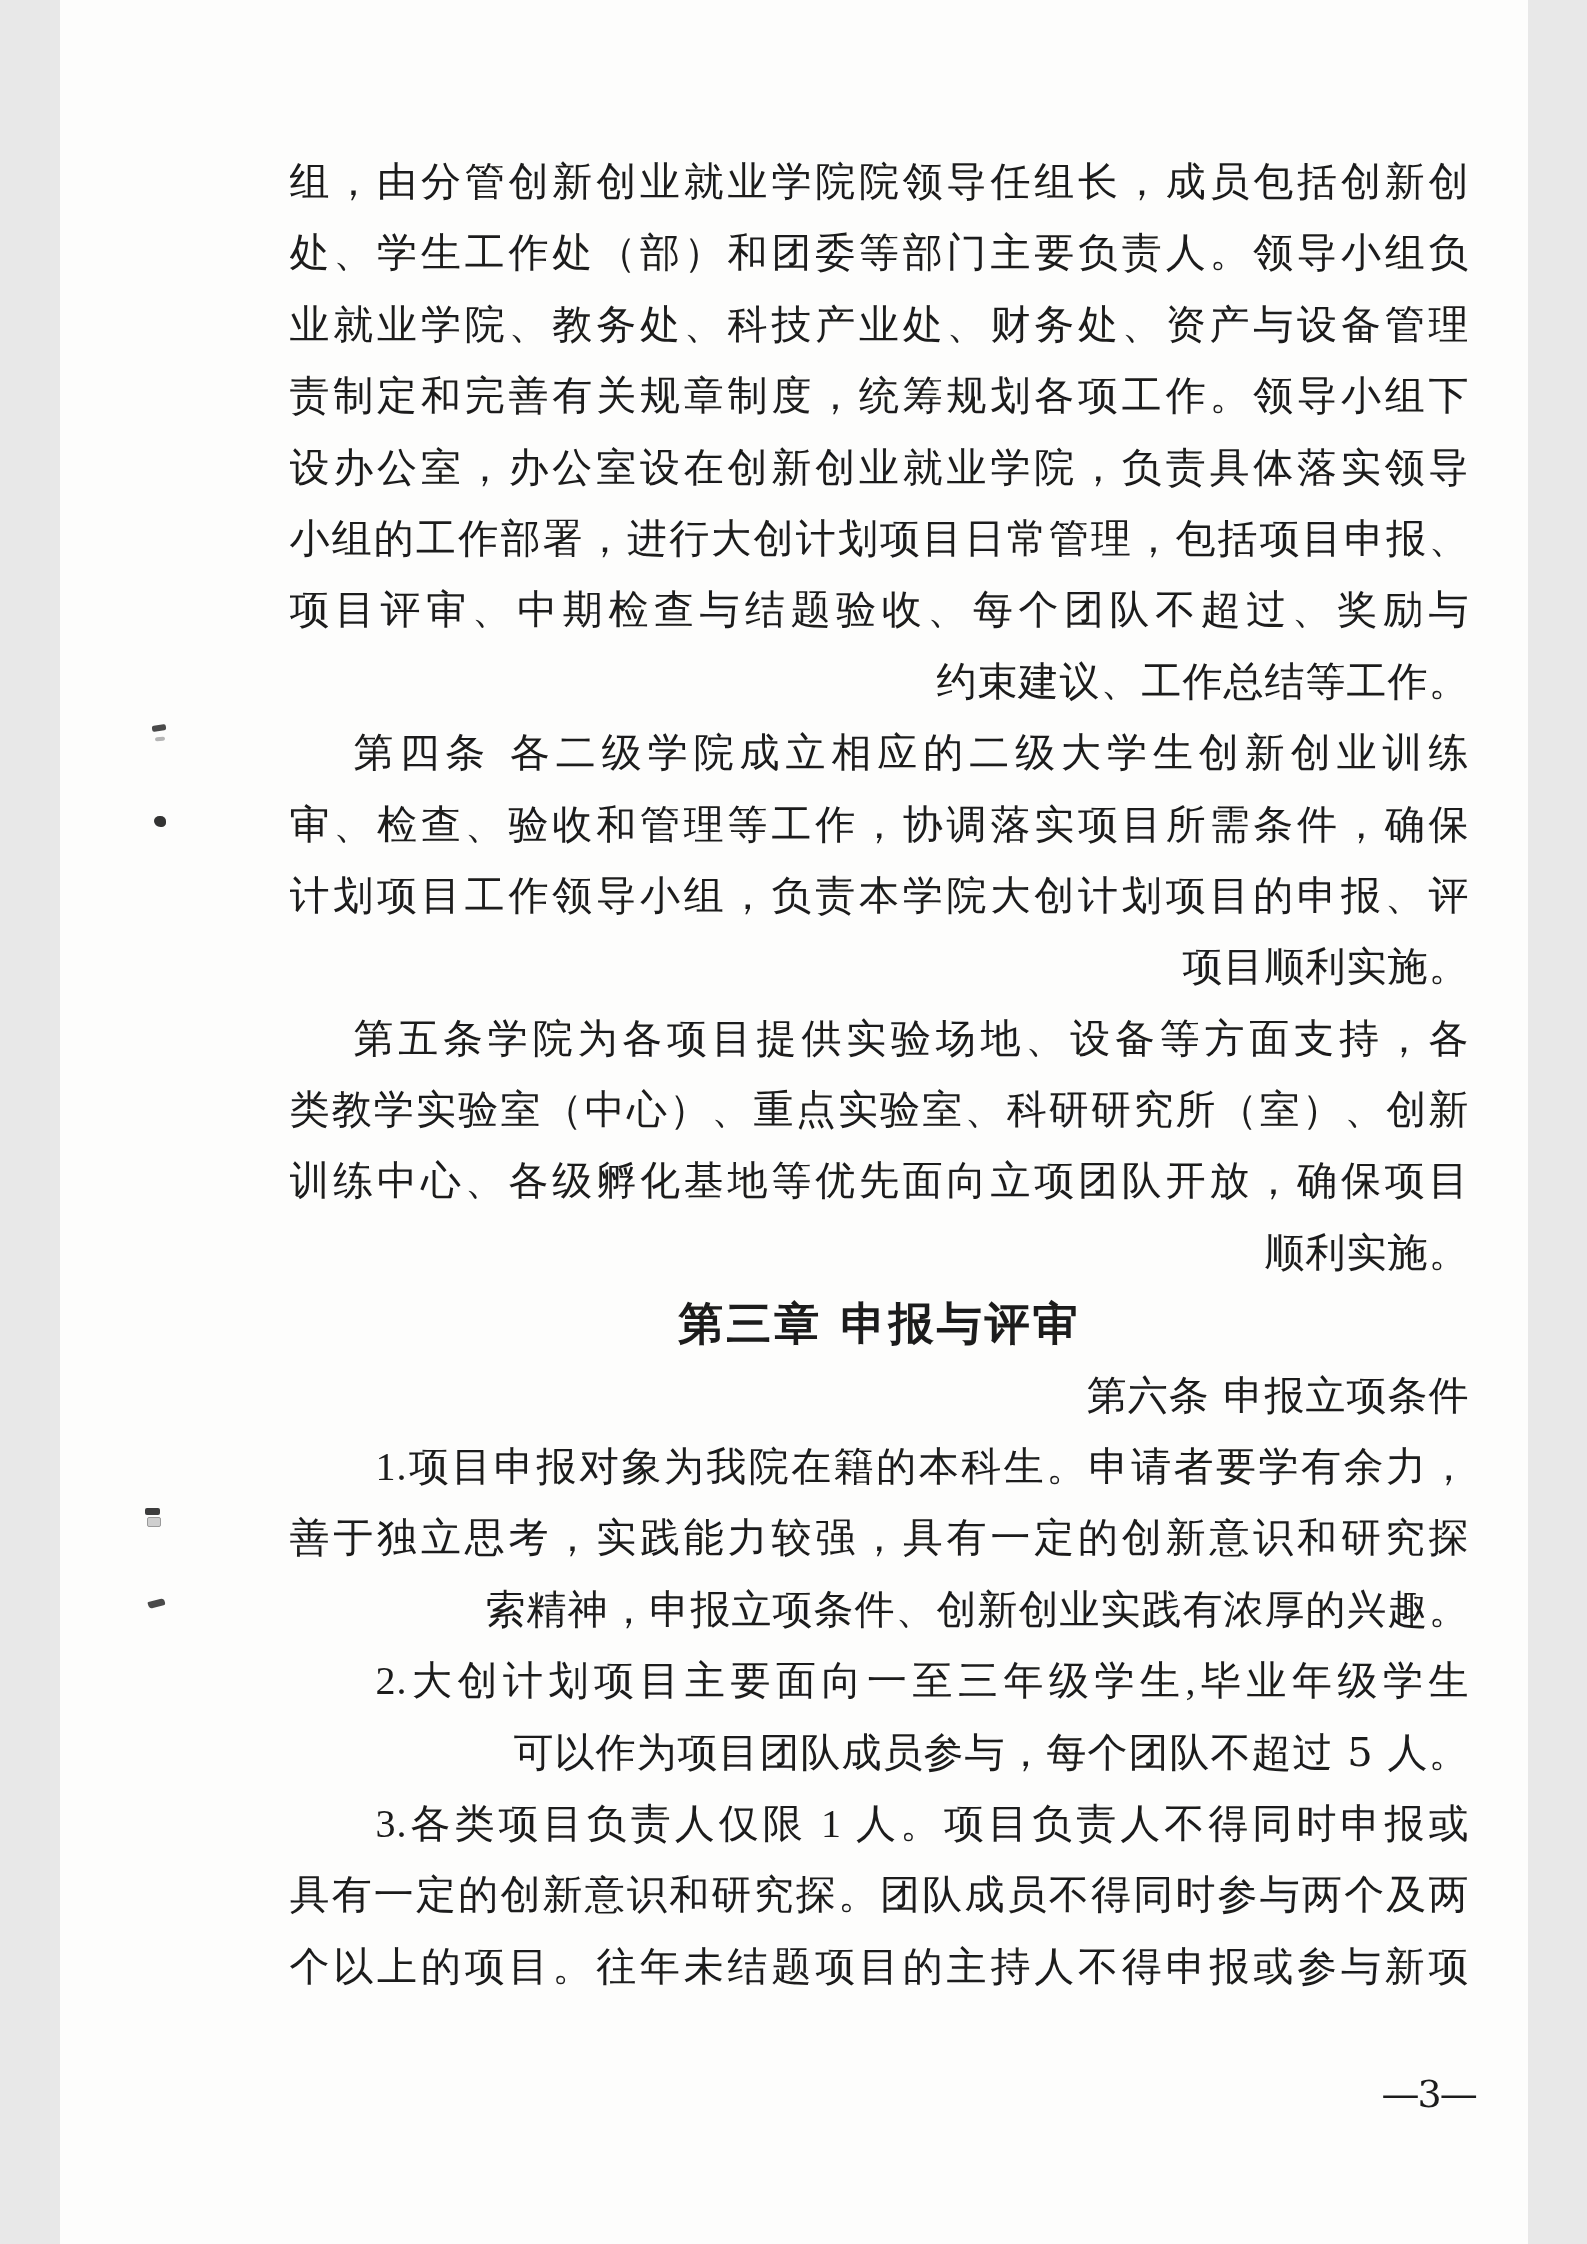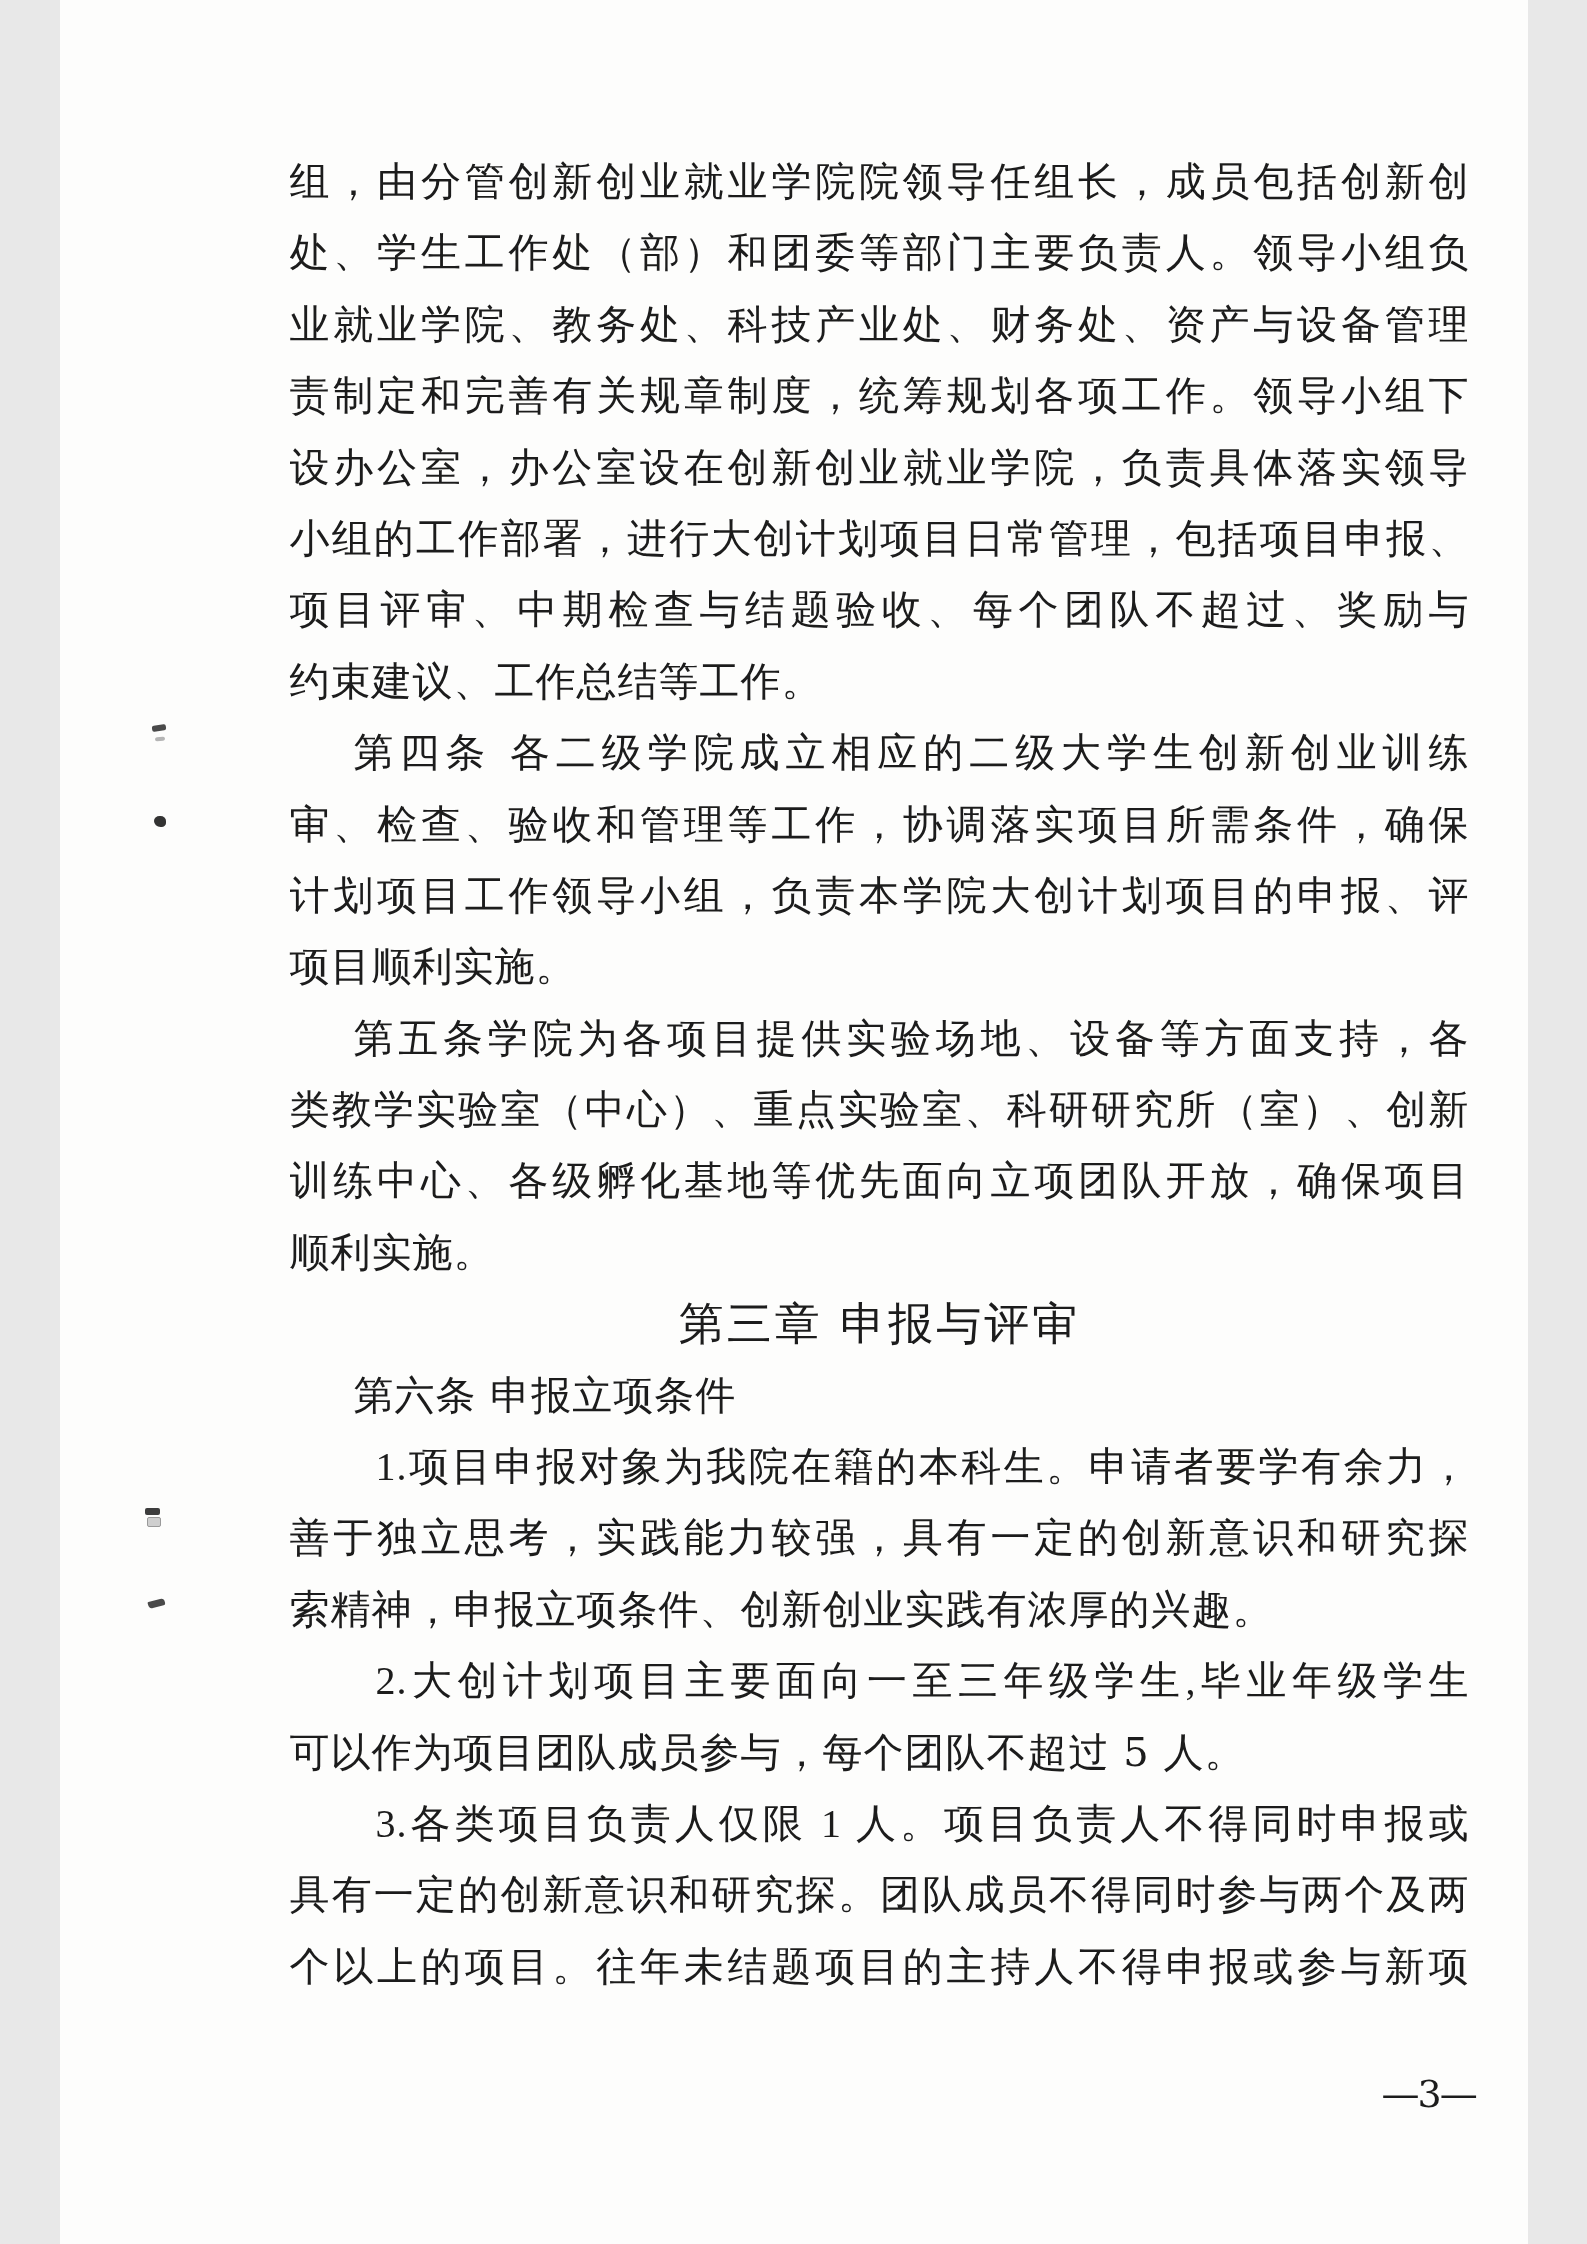--- a/index.html
+++ b/index.html
@@ -23,35 +23,36 @@
     top: 146px;
     width: 1180px;
   }
   .row {
     height: 71.4px;
     line-height: 71.4px;
     font-size: 40px;
     letter-spacing: 1px;
     white-space: nowrap;
     color: #1c1c1c;
+    text-align: right;
   }
   .row.fill {
     white-space: normal;
     text-align: justify;
     text-align-last: justify;
     text-justify: inter-character;
     overflow: hidden;
   }
   .row.i1 { text-indent: 64px; }
   .row.i2 { text-indent: 86px; font-family: Liberation Serif, serif; }
   .row.heading {
     text-align: center;
     text-align-last: center;
     font-family: "DejaVu Sans", "Liberation Sans", sans-serif;
-    font-weight: normal;
+    font-weight: bold;
     font-size: 45px;
     letter-spacing: 3px;
     text-indent: 0;
   }
   .page-number {
     position: absolute;
     left: 1322px;
     top: 2072px;
     font-size: 38px;
     letter-spacing: -2px;

